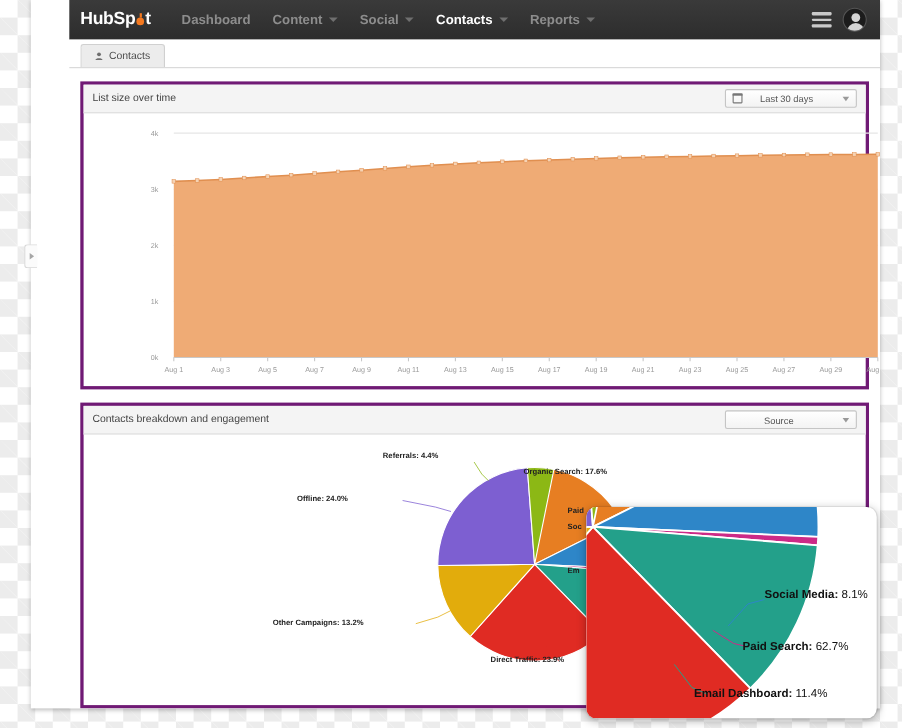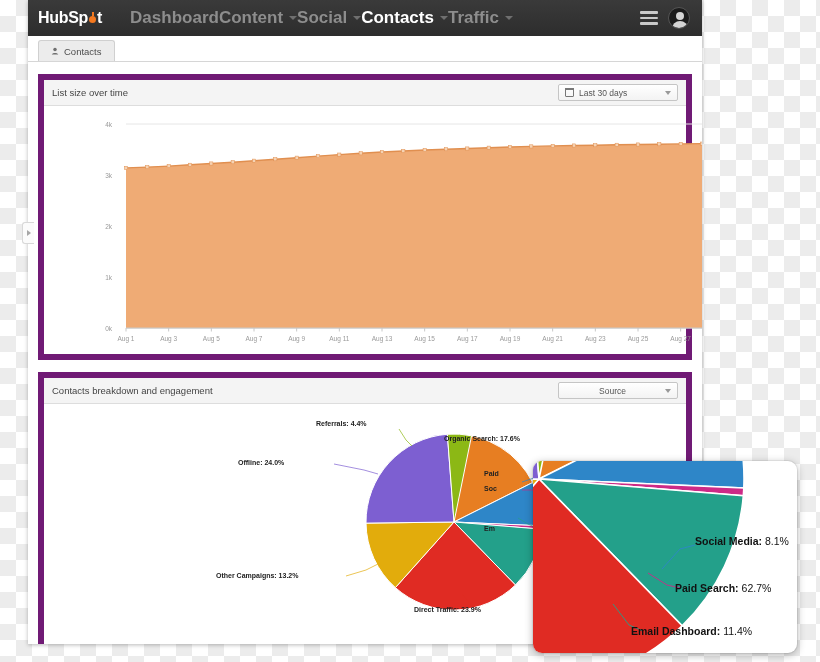--- a/index.html
+++ b/index.html
@@ -15,24 +15,25 @@
       linear-gradient(45deg, #ececec 25%, transparent 25%, transparent 75%, #ececec 75%, #ececec);
     background-size: 32px 32px;
     background-position: 0 0, 16px 16px;
     position: relative;
   }
 
   
   .app-window {
     position: absolute;
     left: 28px; top: 0px;
-    width: 674px; height: 644px;
+    width: 772px; height: 644px;
     background: #ffffff;
     box-shadow: 0 1px 4px rgba(0,0,0,.28);
     overflow: hidden;
+    padding-left: 35px;
   }
 
   
   .topnav {
     height: 36px;
     background: linear-gradient(#3a3a3a, #2d2d2d);
     display: flex; align-items: center;
     padding: 0 10px 0 10px;
     position: relative;
   }
@@ -48,22 +49,22 @@
   .logo .sprocket::before {
     content: ""; position: absolute; left: 1px; top: 2px;
     width: 7px; height: 7px; border-radius: 50%;
     background: #f5791f;
   }
   .logo .sprocket::after {
     content: ""; position: absolute; left: 3.5px; top: -2px;
     width: 2px; height: 4px; background: #f5791f;
   }
   .navitem {
-    color: #8d8d8d; font-size: 17px; font-weight: bold;
-    display: flex; align-items: center;
+    color: #8d8d8d; font-size: 12px; font-weight: bold;
+    margin-right: 20px; display: flex; align-items: center;
     white-space: nowrap; cursor: pointer;
   }
   .navitem.active { color: #ffffff; }
   .caret {
     display: inline-block; margin-left: 6px;
     width: 0; height: 0;
     border-left: 4px solid transparent;
     border-right: 4px solid transparent;
     border-top: 4px solid #6f6f6f;
   }
@@ -113,38 +114,38 @@
   .tab svg { display: block; }
 
   
   .content {
     background: #ffffff;
     padding: 12px 10px 10px 10px;
     height: calc(644px - 36px - 26px);
   }
 
   .panel {
-    border: 6px solid #701a75;
+    border: 3px solid #701a75;
     background: #ffffff;
     margin-bottom: 12px;
   }
   .panel-head {
     background: #f4f4f4;
     border-bottom: 1px solid #dddddd;
     height: 26px;
     display: flex; align-items: center; justify-content: space-between;
     padding: 0 8px;
   }
   .panel-title { font-size: 9.5px; color: #444; }
 
   .select {
     height: 17px; min-width: 120px;
     border: 1px solid #c5c5c5; border-radius: 2px;
     background: linear-gradient(#ffffff, #f3f3f3);
-    display: flex; align-items: center; gap: 5px;
+    display: flex; align-items: center; gap: 16px;
     padding: 0 6px; font-size: 8.5px; color: #555;
     cursor: pointer; position: relative;
   }
   .select .sel-label { flex: 1; }
   .select .sel-caret {
     width: 0; height: 0;
     border-left: 3.5px solid transparent;
     border-right: 3.5px solid transparent;
     border-top: 4px solid #999;
   }
@@ -230,21 +231,21 @@
     </div>
     <div class="navitem">
       <span>Social</span>
       <i class="caret"></i>
     </div>
     <div class="navitem active">
       <span>Contacts</span>
       <i class="caret"></i>
     </div>
     <div class="navitem">
-      <span>Traffic</span>
+      <span>Reports</span>
       <i class="caret"></i>
     </div>
 
     <div class="nav-right">
       <div class="hamburger">
           <i></i>
           <i></i>
           <i></i>
         </div>
       <div class="avatar"></div>

